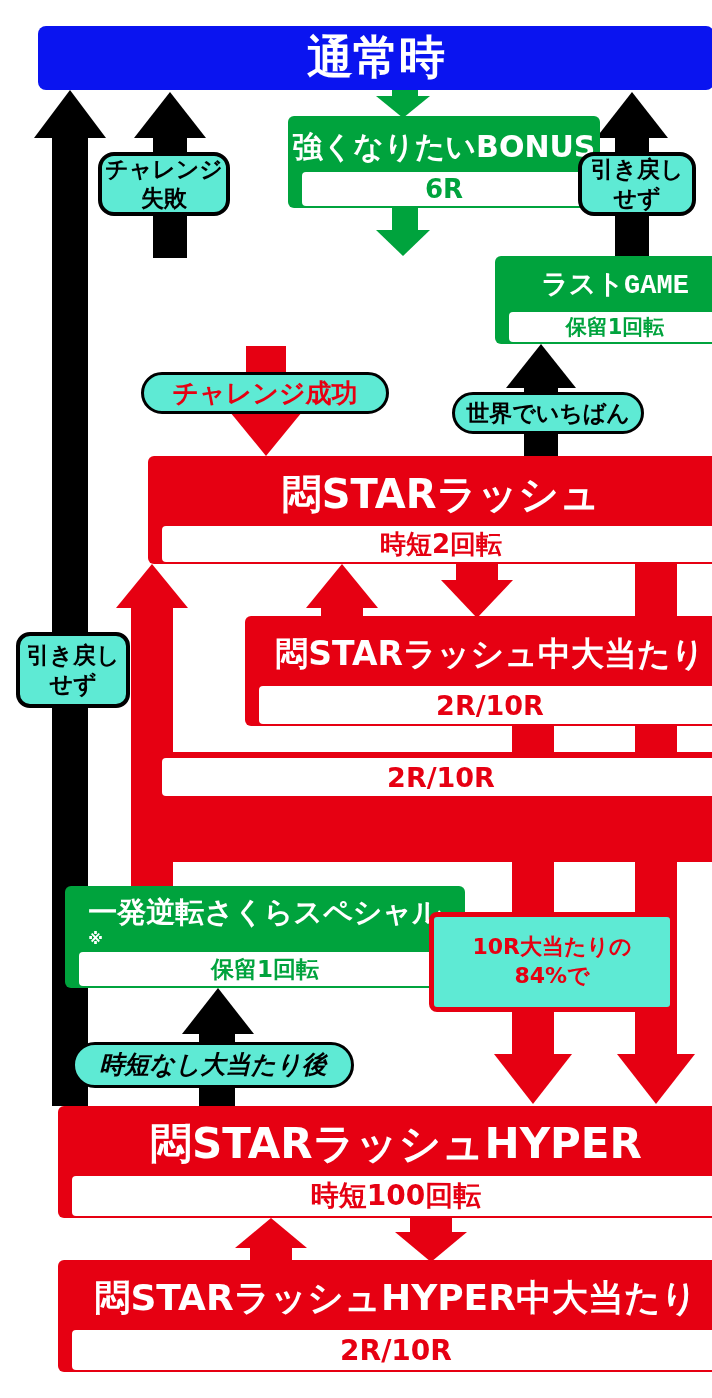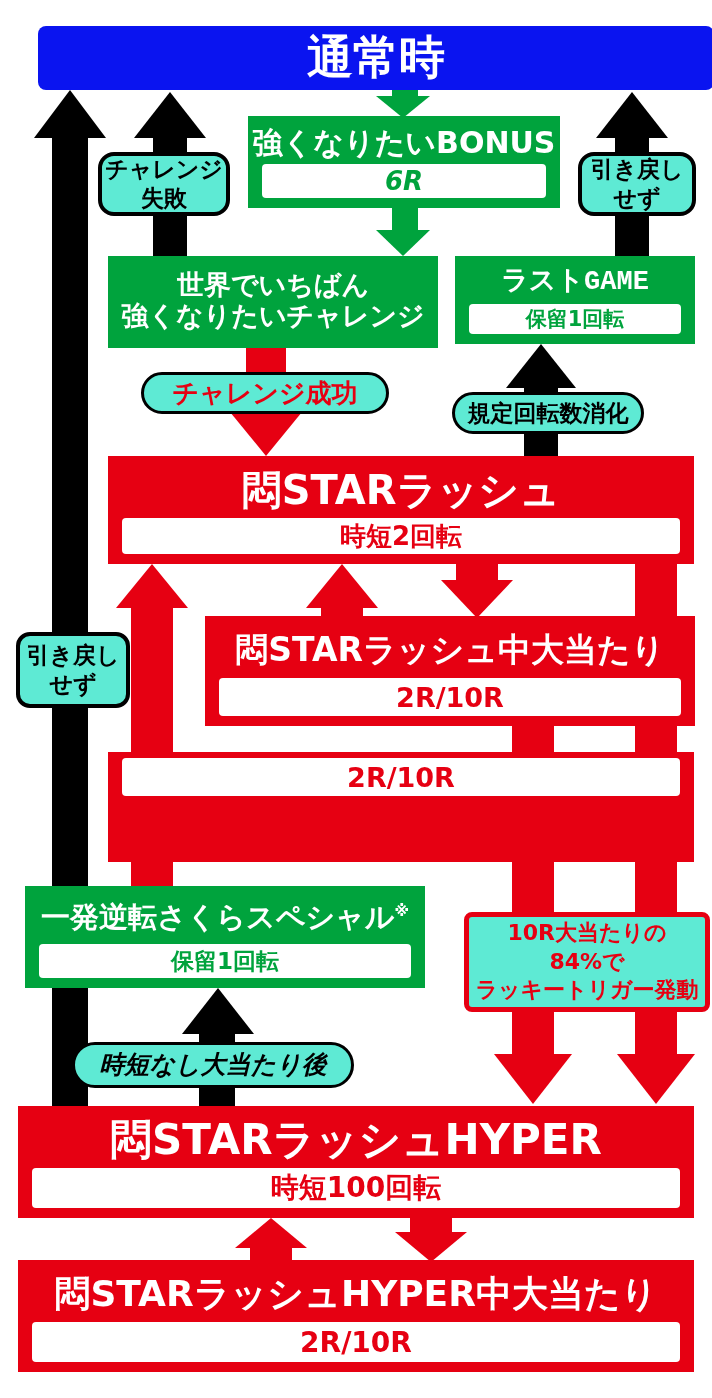--- a/index.html
+++ b/index.html
@@ -3,28 +3,28 @@
 <meta charset="utf-8">
 <style>
   * { margin:0; padding:0; box-sizing:border-box; }
   html,body { background:#ffffff; }
   body { font-family:"DejaVu Sans","Liberation Sans",sans-serif; font-weight:bold; }
   .stage { position:relative; width:712px; height:1398px; background:#ffffff; overflow:hidden; }
 
   .header-bar { position:absolute; background:var(--blue); color:#fff; display:flex;
                 align-items:center; justify-content:center; border-radius:8px; z-index:2;margin-left:20px; }
 
-  .node { position:absolute; border-radius:0; display:flex; flex-direction:column;
-          padding:6px 14px 10px; z-index:2; }
+  .node { position:absolute; border-radius:6px; display:flex; flex-direction:column;
+          padding:6px 14px 2px; z-index:2;margin-left:40px; }
   .bg-green { background:var(--green); }
   .bg-red   { background:var(--red); }
   .node .title { flex:1; display:flex; flex-direction:column; align-items:center;
                  justify-content:center; color:#fff; text-align:center; line-height:1.15;
                  white-space:nowrap; }
-  .node .title .row { display:flex; align-items:flex-start; justify-content:center; }
+  .node .title .row { display:flex; align-items:flex-start; justify-content:center;flex-direction:column; }
   .sup { font-size:15px; margin-top:2px; }
   .node .sub { background:#fff; border-radius:4px; display:flex; align-items:center;
                justify-content:center; white-space:nowrap; }
   .t-green { color:var(--green); }
   .t-red   { color:var(--red); }
 
   .pill { position:absolute; background:#5eead4; border:4px solid #000; border-radius:18px;
           display:flex; flex-direction:column; align-items:center; justify-content:center;
           text-align:center; z-index:3; line-height:1.25; color:#000; }
 
@@ -83,29 +83,23 @@
 
   <div class="tri" style="left:235px;top:1218px;border-left:36px solid transparent;border-right:36px solid transparent;border-bottom:30px solid var(--red);"></div>
   <div class="shaft c-red" style="left:250px;top:1244px;width:42px;height:18px;"></div>
 
   <div class="header-bar" style="left:18px;top:26px;width:676px;height:64px;font-size:46px;">
     <span>通常時</span>
   </div>
 
   <div class="node bg-green" style="left:248px;top:116px;width:312px;height:92px;">
     <div class="title" style="font-size:30px;">強くなりたいBONUS</div>
-    <div class="sub t-green" style="height:34px;font-size:26px;font-style:italic;">6R</div>
+    <div class="sub t-green" style="height:34px;font-size:26px;">6R</div>
   </div>
 
-  <div class="node bg-green" style="left:108px;top:256px;width:330px;height:92px;">
-    <div class="title" style="font-size:27px;">
-      <div>世界でいちばん</div>
-      <div>強くなりたいチャレンジ</div>
-    </div>
-  </div>
 
   <div class="node bg-green" style="left:455px;top:256px;width:240px;height:88px;">
     <div class="title" style="font-size:27px;font-family:Liberation Mono, monospace;">ラストGAME</div>
     <div class="sub t-green" style="height:30px;font-size:21px;">保留1回転</div>
   </div>
 
   <div class="node bg-red" style="left:108px;top:456px;width:586px;height:108px;">
     <div class="title" style="font-size:40px;">悶STARラッシュ</div>
     <div class="sub t-red" style="height:36px;font-size:26px;">時短2回転</div>
   </div>
@@ -147,31 +141,30 @@
   <div class="pill" style="left:578px;top:152px;width:118px;height:64px;font-size:23px;border-radius:16px;">
     <div>引き戻し</div>
     <div>せず</div>
   </div>
 
   <div class="pill t-red" style="left:141px;top:372px;width:248px;height:42px;font-size:26px;border-width:3px;border-radius:21px;color:var(--red);">
     <div>チャレンジ成功</div>
   </div>
 
   <div class="pill" style="left:452px;top:392px;width:192px;height:42px;font-size:23px;border-width:3px;border-radius:21px;">
-    <div>規定回転数消化</div>
+    <div>世界でいちばん</div>
   </div>
 
   <div class="pill" style="left:16px;top:632px;width:114px;height:76px;font-size:23px;border-radius:14px;">
     <div>引き戻し</div>
     <div>せず</div>
   </div>
 
-  <div class="pill" style="left:464px;top:912px;width:246px;height:100px;font-size:22px;border:5px solid var(--red);border-radius:8px;color:var(--red);line-height:1.3;">
+  <div class="pill" style="left:429px;top:912px;width:246px;height:100px;font-size:22px;border:5px solid var(--red);border-radius:8px;color:var(--red);line-height:1.3;">
     <div>10R大当たりの</div>
     <div>84%で</div>
-    <div>ラッキートリガー発動</div>
   </div>
 
   <div class="pill" style="left:72px;top:1042px;width:282px;height:46px;font-size:25px;border-width:3px;border-radius:23px;font-style:italic;">
     <div>時短なし大当たり後</div>
   </div>
 
 </div>
 
 </body></html>

